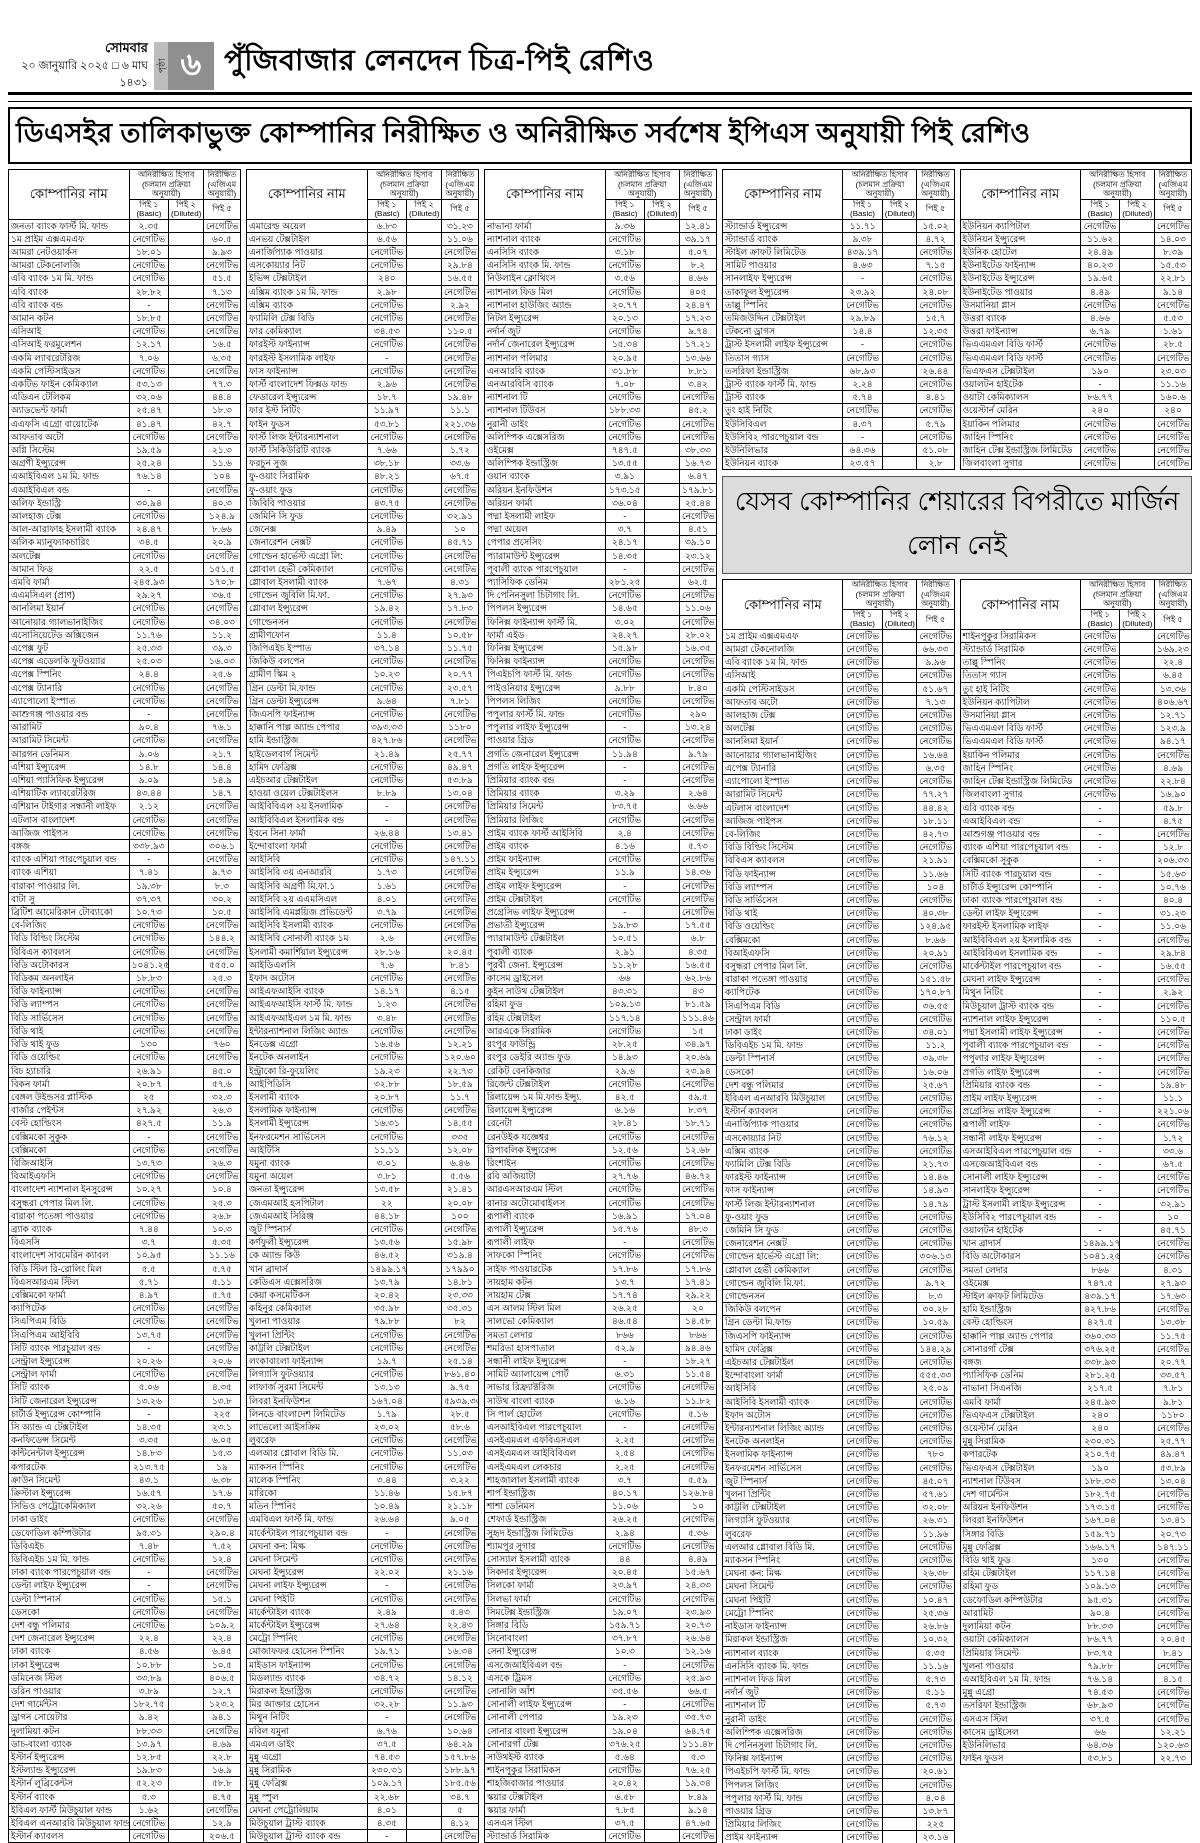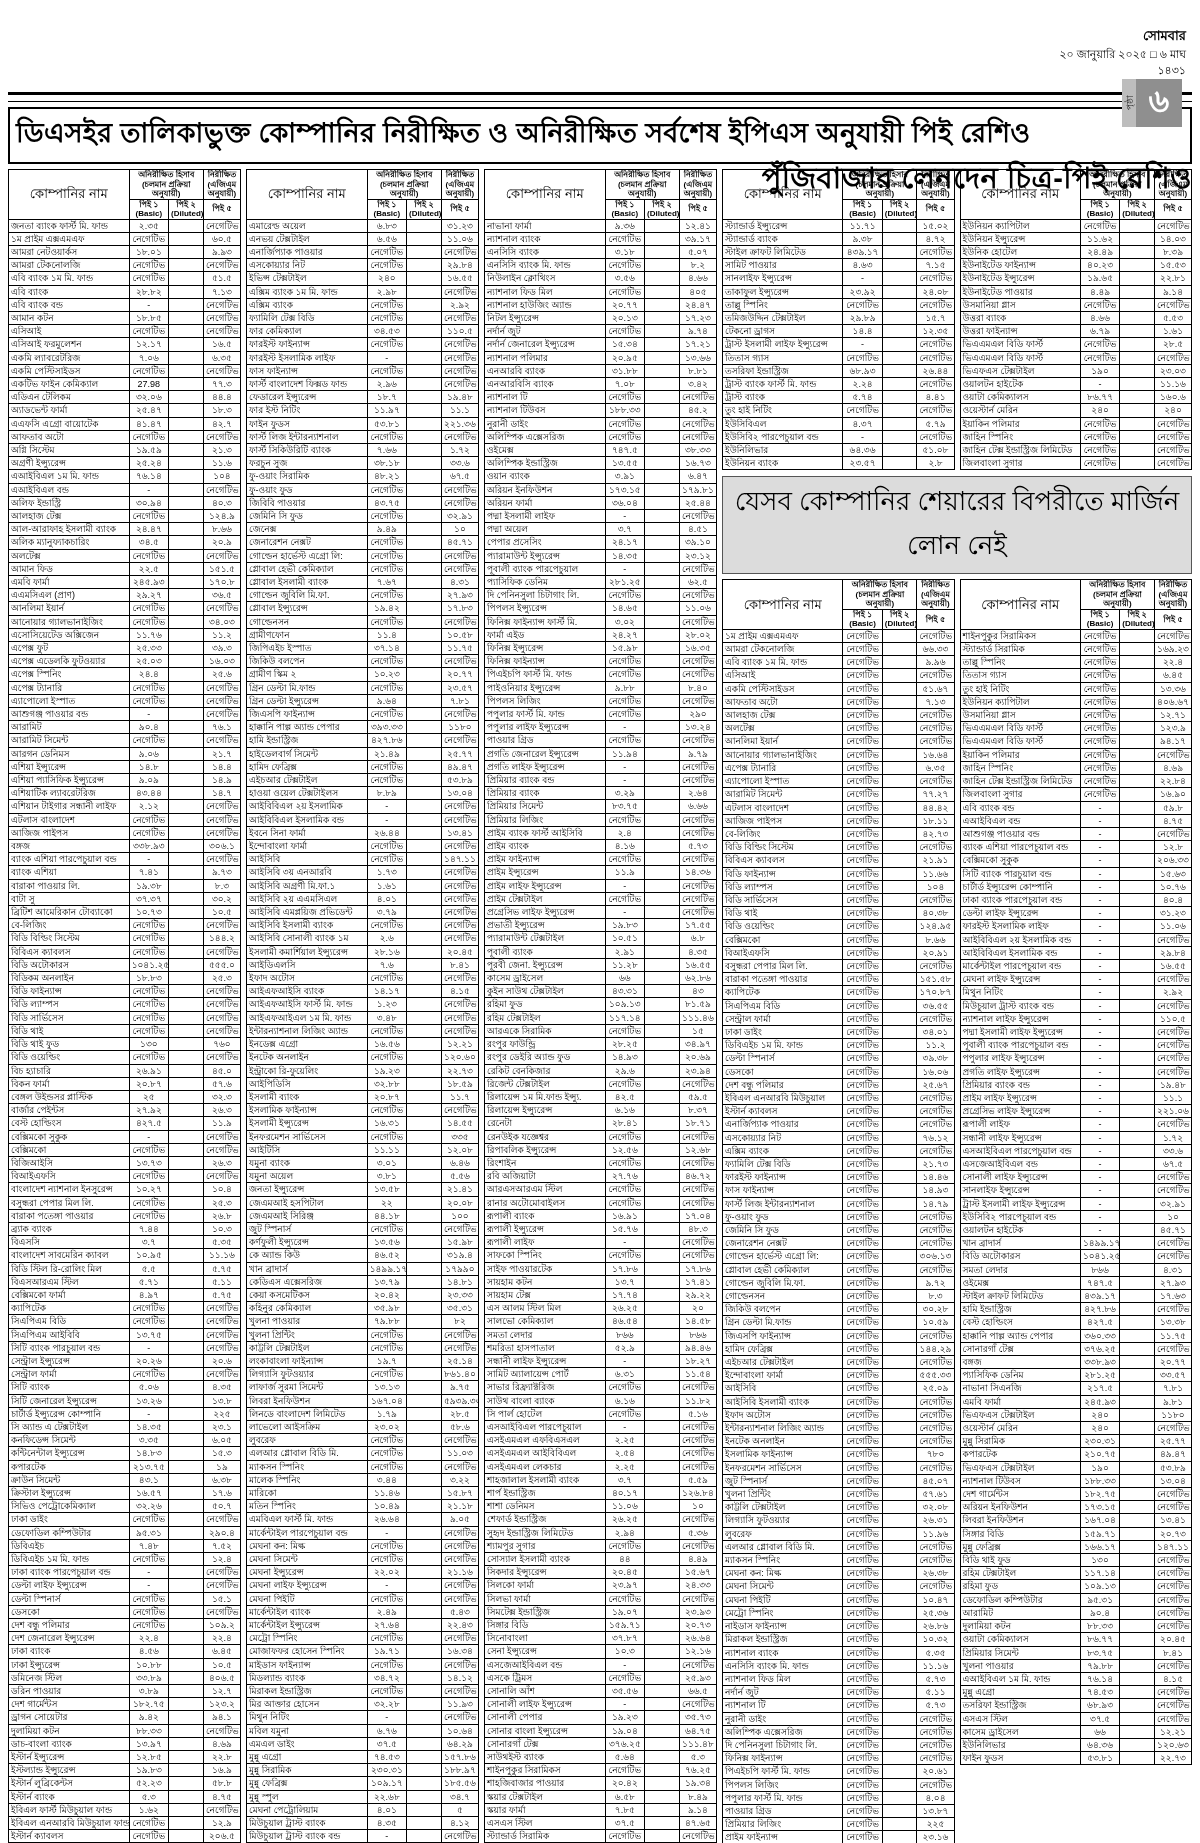--- a/index.html
+++ b/index.html
@@ -1,20 +1,20 @@
 <!DOCTYPE html>
 <html><head>
 <meta charset="utf-8">
 <style>
   html,body{margin:0;padding:0;background:#fff;color:#000;
     font-family:"Liberation Sans","DejaVu Sans",sans-serif;}
   .page{width:1200px;height:1843px;margin:0 auto;position:relative;background:#fff;
     box-sizing:border-box;padding:6px 8px;overflow:hidden;}
   
-  .topbar{display:flex;align-items:flex-end;height:64px;margin-top:20px;flex-direction:column;}
+  .topbar{display:flex;align-items:flex-end;height:64px;margin-top:20px;}
   .dateblock{text-align:right;font-size:11px;line-height:1.5;margin-right:6px;width:140px;}
   .dateblock .day{font-weight:bold;font-size:13px;}
   .pagebadge{display:flex;align-items:stretch;height:48px;margin-right:10px;}
   .badge-label{background:#bdbdbd;color:#222;writing-mode:vertical-rl;transform:rotate(180deg);
     font-size:9px;display:flex;align-items:center;justify-content:center;width:14px;}
   .badge-num{background:#8f8f8f;color:#fff;font-size:32px;font-weight:bold;width:46px;
     display:flex;align-items:center;justify-content:center;}
   .page-title{font-size:29px;font-weight:bold;flex:1;padding-bottom:4px;letter-spacing:.5px;margin-top:28px;}
   .masthead{text-align:right;width:300px;}
   .masthead .tagline{font-size:8px;color:#333;}
@@ -27,21 +27,21 @@
   .cols{display:flex;gap:5px;margin-top:5px;align-items:flex-start;}
   .col{width:233px;flex:0 0 auto;}
   .right-group{flex:1;display:flex;flex-direction:column;}
   .pair{display:flex;gap:5px;}
   .pair>.half{flex:1;}
   
   table{border-collapse:collapse;width:100%;table-layout:fixed;}
   th,td{border:1px solid #000;padding:0 2px;font-size:9px;line-height:12.2px;
     height:12.2px;overflow:hidden;white-space:nowrap;}
   thead .h-name{font-size:13px;font-weight:normal;}
-  thead .h-small{font-size:8px;font-weight:bold;text-align:center;white-space:normal;line-height:9.5px;height:auto;}
+  thead .h-small{font-size:8px;font-weight:normal;text-align:center;white-space:normal;line-height:9.5px;height:auto;}
   td.c-name{text-align:left;}
   td.c-num{text-align:center;}
   col.w-name{width:52%;} col.w-pe1{width:17%;} col.w-pe2{width:15%;} col.w-pe5{width:16%;}
   
   .margin-title{background:#dcdcdc;border:1px solid #555;text-align:center;
     font-size:26px;font-weight:normal;padding:4px 0;margin:6px 0 5px;}
 </style>
 </head>
 <body>
 
@@ -151,21 +151,21 @@
               <td class="c-num">৬.৩৫</td>
             </tr>
             <tr>
               <td class="c-name">একমি পেস্টিসাইডস</td>
               <td class="c-num">নেগেটিভ</td>
               <td class="c-num"></td>
               <td class="c-num">নেগেটিভ</td>
             </tr>
             <tr>
               <td class="c-name">একটিভ ফাইন কেমিক্যাল</td>
-              <td class="c-num">27.98</td>
+              <td class="c-num">৫৩.১৩</td>
               <td class="c-num"></td>
               <td class="c-num">৭৭.৩</td>
             </tr>
             <tr>
               <td class="c-name">এডিএন টেলিকম</td>
               <td class="c-num">৩২.০৬</td>
               <td class="c-num"></td>
               <td class="c-num">৪৪.৪</td>
             </tr>
             <tr>

